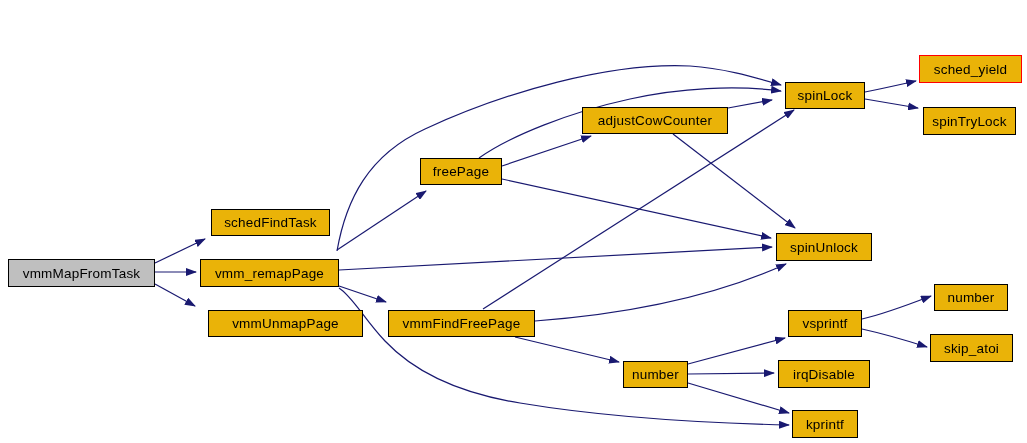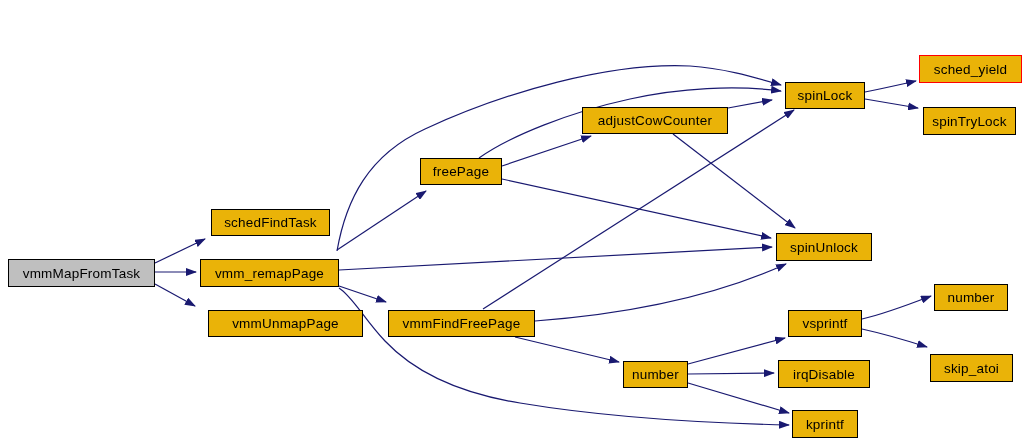--- a/index.html
+++ b/index.html
@@ -86,21 +86,21 @@
   <div class="node highlight" style="left:919px;top:55px;width:103px;height:28px;">sched_yield</div>
 
   <div class="node" style="left:923px;top:107px;width:93px;height:28px;">spinTryLock</div>
 
   <div class="node" style="left:776px;top:233px;width:96px;height:28px;">spinUnlock</div>
 
   <div class="node" style="left:788px;top:310px;width:74px;height:27px;">vsprintf</div>
 
   <div class="node" style="left:934px;top:284px;width:74px;height:27px;">number</div>
 
-  <div class="node" style="left:930px;top:334px;width:83px;height:28px;margin-top:20px;">skip_atoi</div>
+  <div class="node" style="left:930px;top:334px;width:83px;height:28px;">skip_atoi</div>
 
   <div class="node" style="left:778px;top:360px;width:92px;height:28px;">irqDisable</div>
 
   <div class="node" style="left:623px;top:361px;width:65px;height:27px;">number</div>
 
   <div class="node" style="left:792px;top:410px;width:66px;height:28px;">kprintf</div>
 
 </div>
 
 </body></html>

